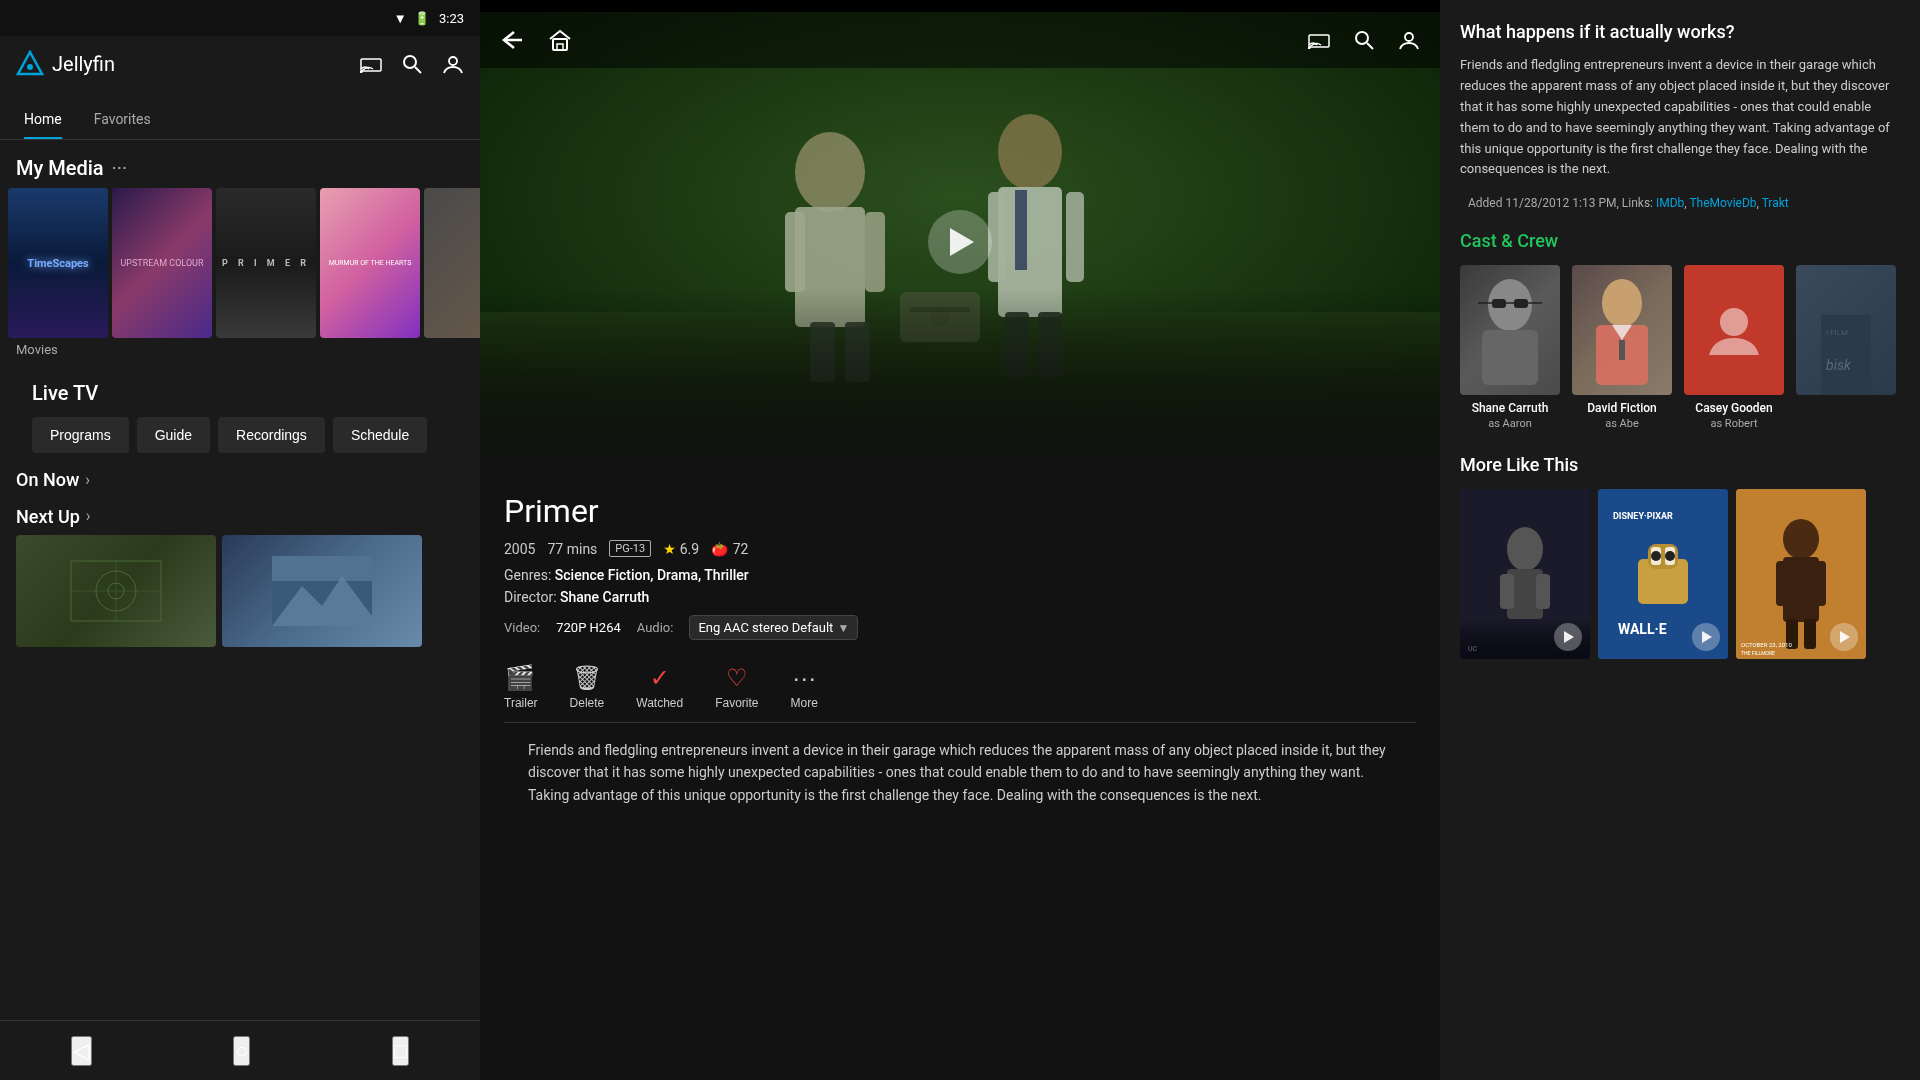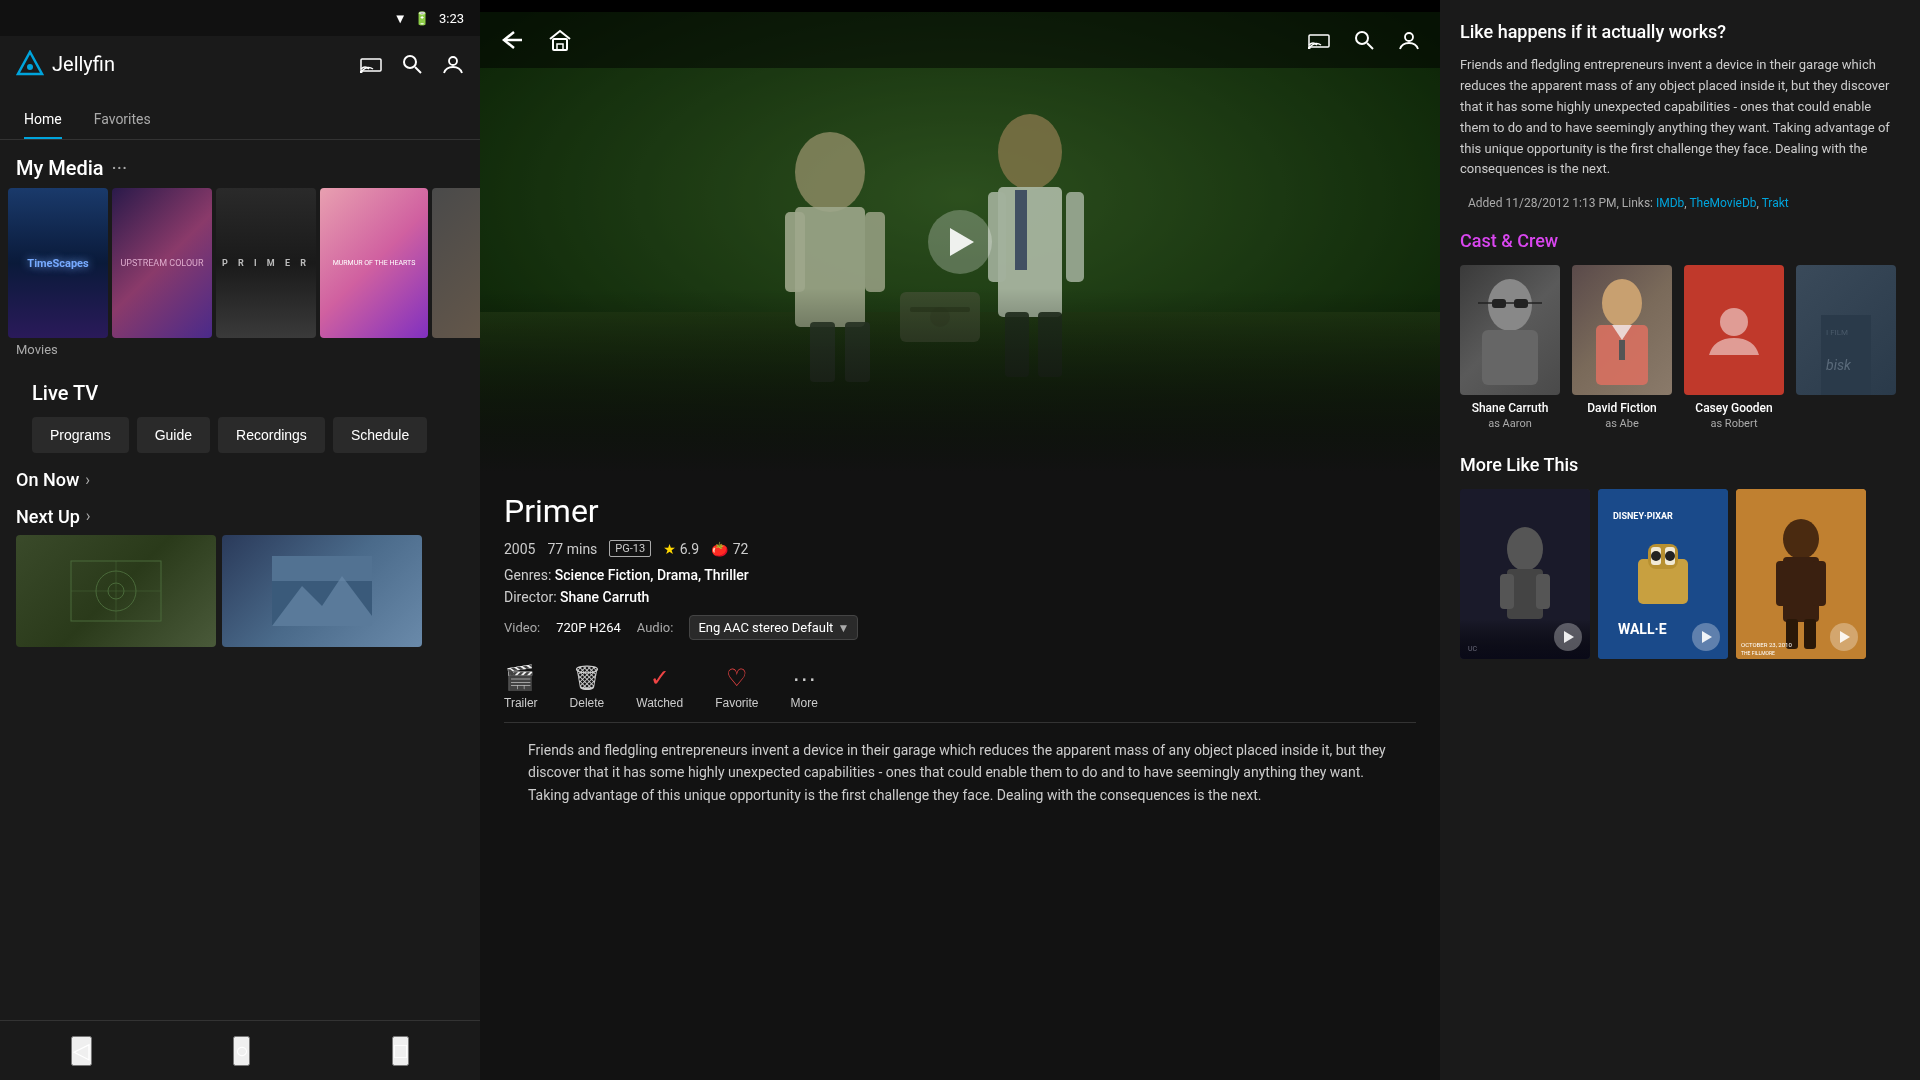--- a/index.html
+++ b/index.html
@@ -133,21 +133,21 @@
       color: #dac; font-size: 9px; text-align: center; padding: 4px;
     }
     .poster-primer {
       background: linear-gradient(180deg, #2a2a2a 0%, #1a1a1a 50%, #3a3a3a 100%);
       width: 100px; height: 150px; border-radius: 4px; flex-shrink: 0;
       display: flex; align-items: center; justify-content: center;
       color: #aaa; font-size: 11px; font-weight: bold; letter-spacing: 6px;
     }
     .poster-murmur {
       background: linear-gradient(135deg, #e8a0b0 0%, #d060a0 50%, #8030c0 100%);
-      width: 108px; height: 150px; border-radius: 4px; flex-shrink: 0;
+      width: 100px; height: 150px; border-radius: 4px; flex-shrink: 0;
       display: flex; align-items: center; justify-content: center;
       color: #fff; font-size: 8px; text-align: center; padding: 4px;
     }
     .poster-extra {
       background: linear-gradient(135deg, #4a4a4a 0%, #6a5a4a 100%);
       width: 100px; height: 150px; border-radius: 4px; flex-shrink: 0;
     }
 
     .section-label {
       color: #aaa;
@@ -459,21 +459,21 @@
       font-size: 12px;
       margin-bottom: 20px;
       margin-left: 8px;
     }
     .link-text {
       color: #00a4dc;
       cursor: pointer;
     }
 
     .cast-crew-title {
-      color: #d946ef;
+      color: #22c55e;
       font-size: 18px;
       font-weight: 500;
       margin-bottom: 14px;
     }
     .cast-row {
       display: flex;
       gap: 12px;
       overflow: hidden;
       margin-bottom: 24px;
     }
@@ -846,21 +846,21 @@
       </button>
     </div>
 
     <div class="movie-description">
       <p>Friends and fledgling entrepreneurs invent a device in their garage which reduces the apparent mass of any object placed inside it, but they discover that it has some highly unexpected capabilities - ones that could enable them to do and to have seemingly anything they want. Taking advantage of this unique opportunity is the first challenge they face. Dealing with the consequences is the next.</p>
     </div>
   </div>
 </div>
 
 <div class="right-panel">
-  <div class="right-title">Like happens if it actually works?</div>
+  <div class="right-title">What happens if it actually works?</div>
   <div class="right-desc">Friends and fledgling entrepreneurs invent a device in their garage which reduces the apparent mass of any object placed inside it, but they discover that it has some highly unexpected capabilities - ones that could enable them to do and to have seemingly anything they want. Taking advantage of this unique opportunity is the first challenge they face. Dealing with the consequences is the next.</div>
   <div class="right-meta">
     <span>Added 11/28/2012 1:13 PM, Links:</span>
     <span class="link-text">IMDb</span>,
     <span class="link-text">TheMovieDb</span>,
     <span class="link-text">Trakt</span>
   </div>
 
   <div class="cast-crew-title">Cast &amp; Crew</div>
   <div class="cast-row">

